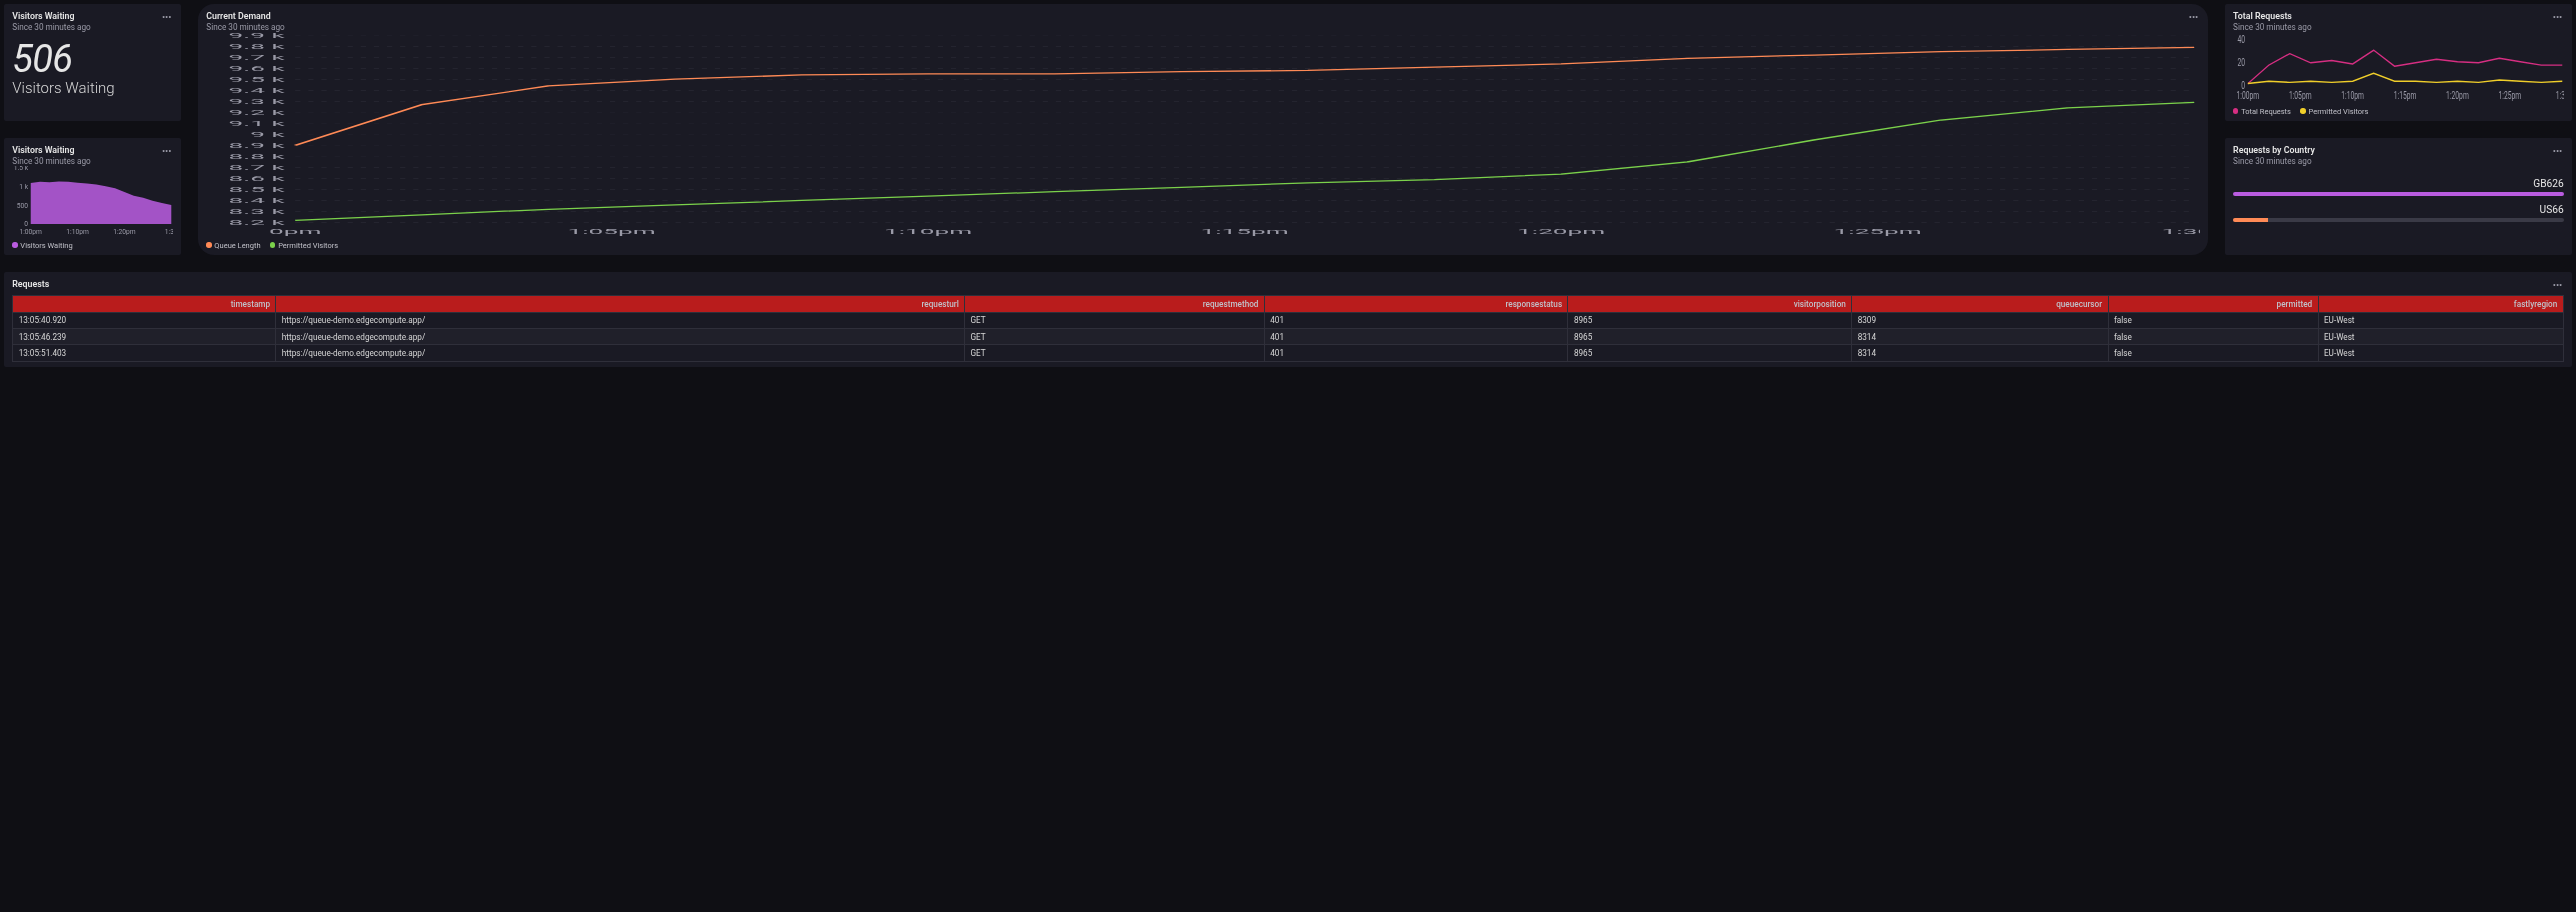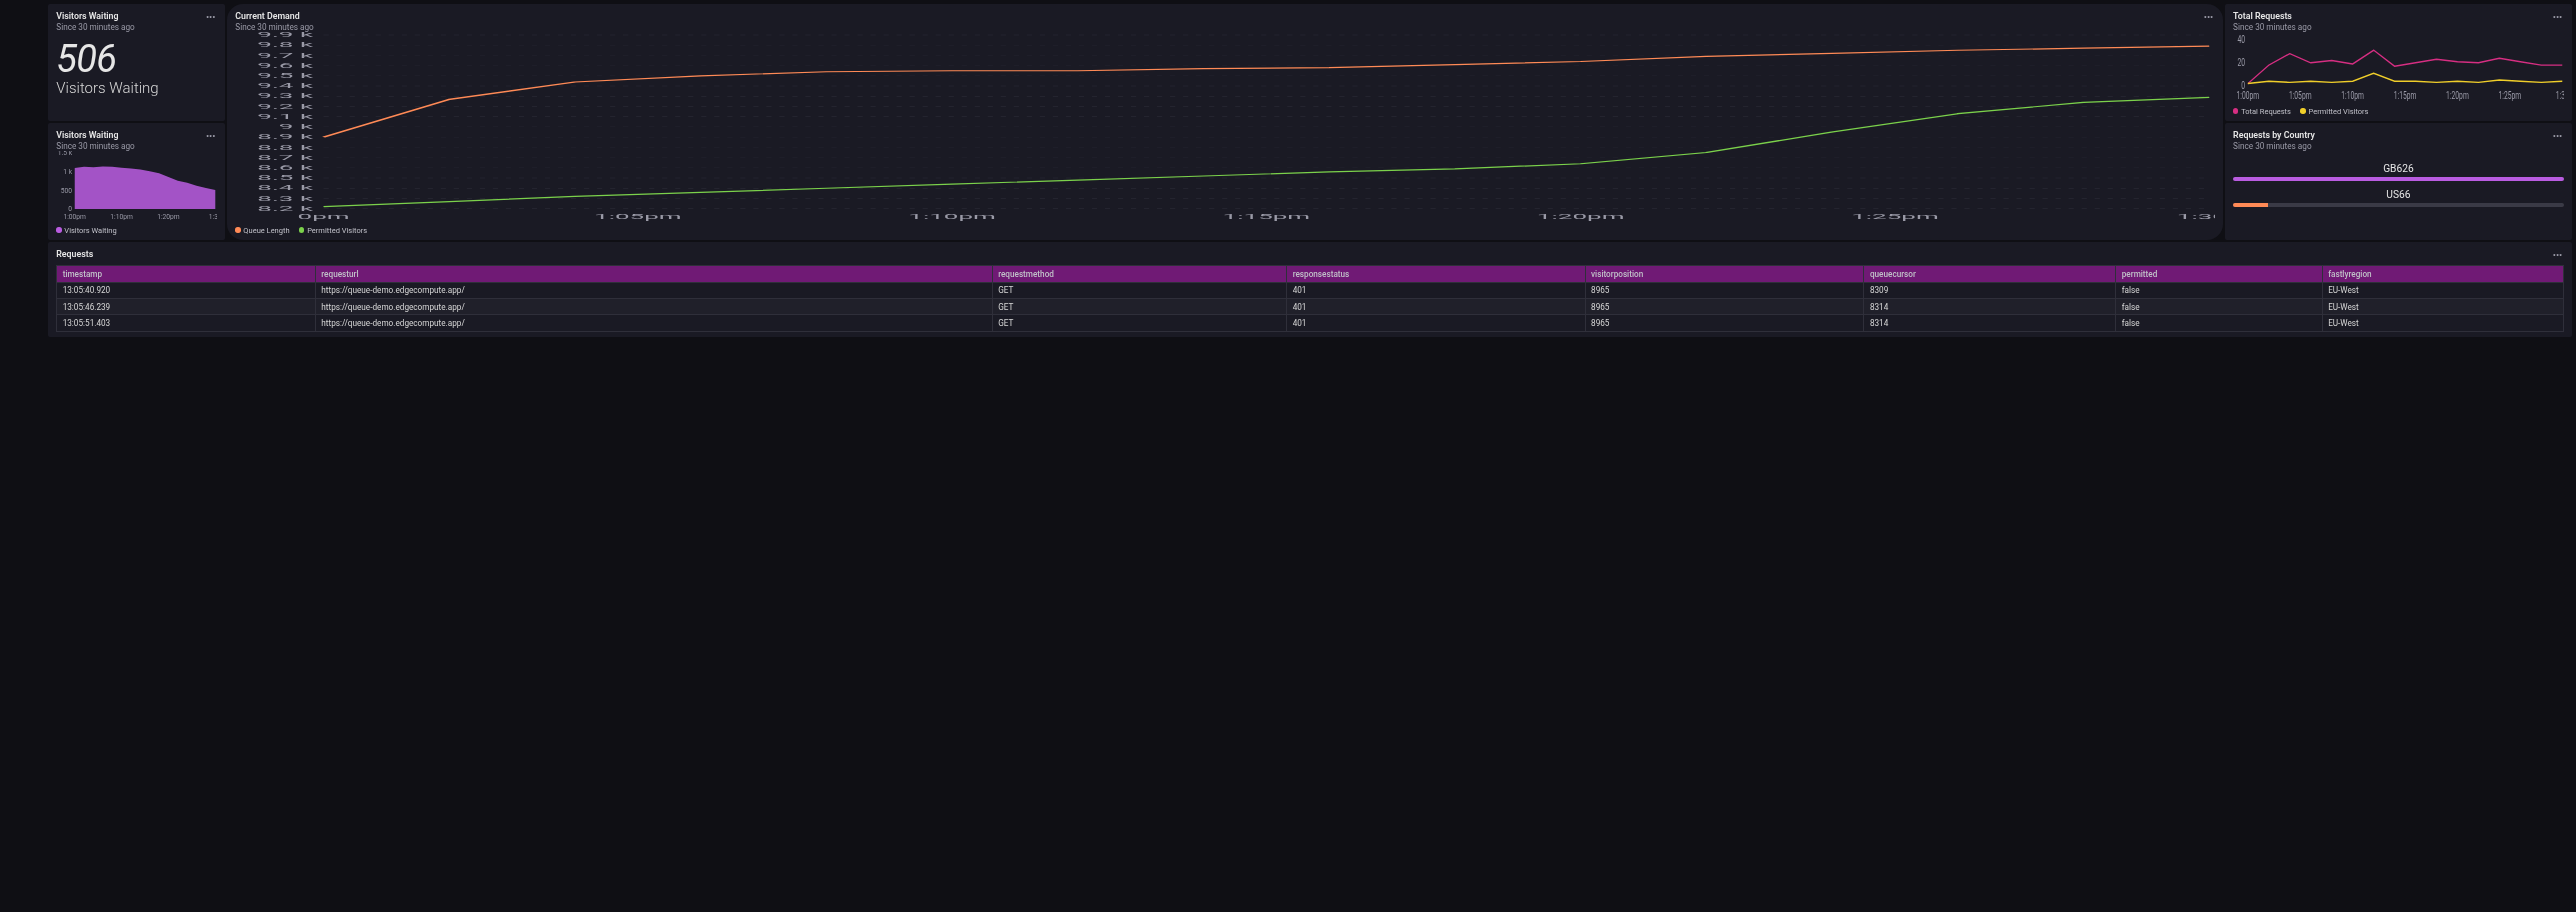--- a/index.html
+++ b/index.html
@@ -7,22 +7,21 @@
     background: #0f0f14;
     color: #e6e6e6;
     font-family: -apple-system, BlinkMacSystemFont, "Segoe UI", Roboto, Helvetica, Arial, sans-serif;
     font-size: 8.8px;
     padding: 4.1px;
   }
   .grid {
     display: grid;
     grid-template-columns: 177px 1fr 347px;
     grid-template-rows: 117px 117px auto;
-    gap: 2px;
-    margin-left: 44px;
+    gap: 17px;
   }
   .panel {
     background: #1a1a24;
     border-radius: 2px;
     padding: 6.8px 8.2px 5.4px 8.2px;
     position: relative;
     display: flex;
     flex-direction: column;
   }
   .panel-header {
@@ -45,28 +44,28 @@
   #p-requests       { grid-column: 1 / span 3; grid-row: 3; }
 
   .chart-body { flex: 1; position: relative; overflow: hidden; }
   svg { width: 100%; height: 100%; display: block; }
   .axis-label { fill: #9a9aa7; font-size: 10px; }
   .legend { display: flex; gap: 9.5px; align-items: center; font-size: 7.5px; color: #c0c0c8; margin-top: 2.7px;}
   .swatch { width: 5.4px; height: 5.4px; border-radius: 50%; display: inline-block; margin-right: 2.7px; position: relative; top: 0px;}
 
   
   .bar-row { margin-top: 8.2px; }
-  .bar-label-row { display: flex; justify-content: center; font-size: 10.2px; color: #e6e6e6; margin-bottom: 2.7px;}
+  .bar-label-row { display: flex; justify-content: flex-end; font-size: 10.2px; color: #e6e6e6; margin-bottom: 2.7px;}
   .bar-track { height: 4.1px; background: #3a3a46; border-radius: 2px; overflow: hidden;}
   .bar-fill  { height: 100%; }
 
   
   table { width: 100%; border-collapse: collapse; margin-top: 4.1px; font-size: 8.2px;}
   th, td { text-align: left; padding: 2.7px 5.4px; border: 0.7px solid #2f2f3a; }
-  th { color: #c0c0c8; font-weight: 500; background: #701a75; }
+  th { color: #c0c0c8; font-weight: 500; background: #b91c1c; text-align: right; }
   tbody tr:nth-child(even) td { background: #20202a; }
   tbody tr:nth-child(odd)  td { background: #1a1a24; }
   td { color: #d6d6d6; }
 </style>
 </head>
 <body>
 
 <div class="grid">
 
   <div class="panel" id="p-visitors-kpi">

